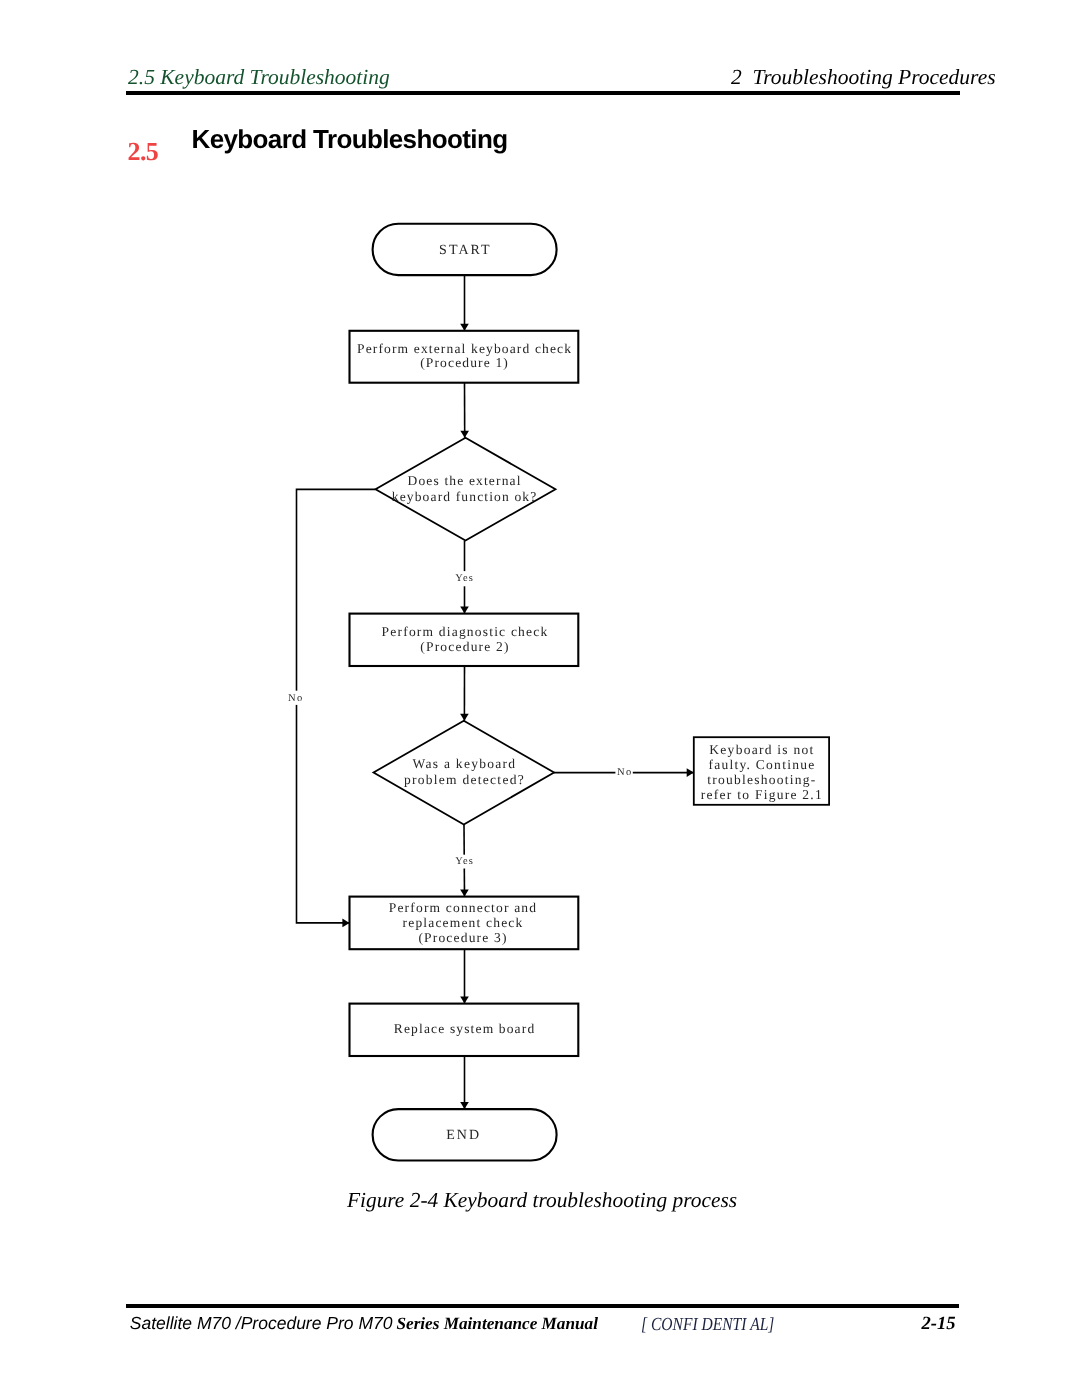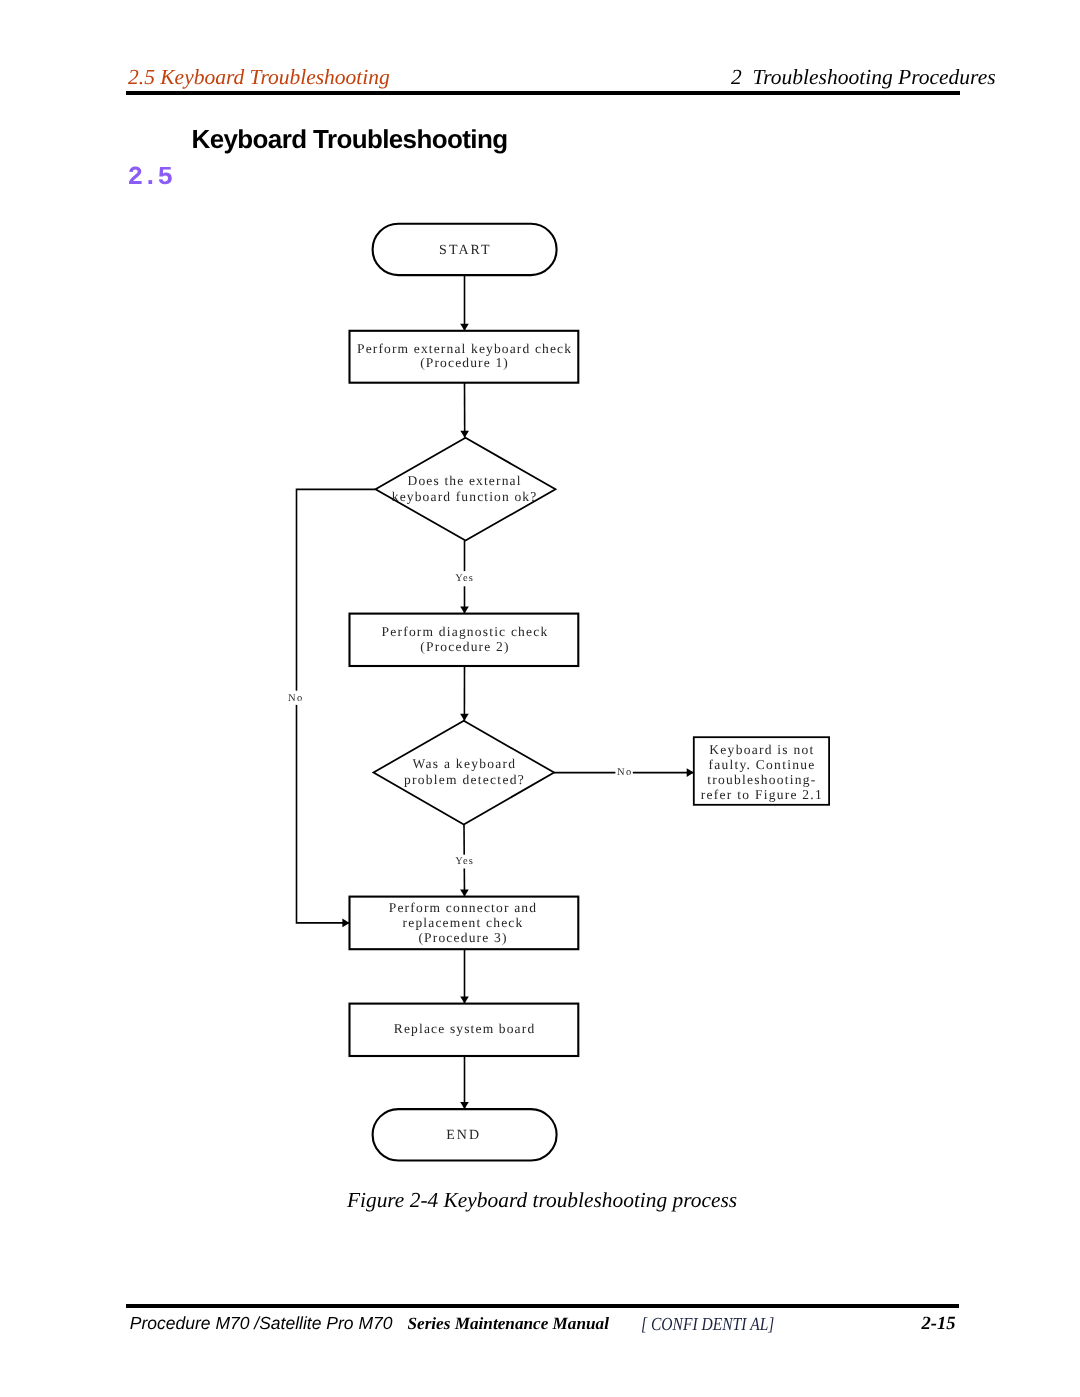--- a/index.html
+++ b/index.html
@@ -3,41 +3,41 @@
 <meta charset="utf-8">
 <title>Keyboard Troubleshooting</title>
 <style>
   html,body{margin:0;padding:0;}
   body{width:1080px;height:1397px;background:#fff;
        font-family:"Liberation Serif",serif;position:relative;overflow:hidden;
        -webkit-font-smoothing:antialiased;}
   .page{position:absolute;left:0;top:0;width:1080px;height:1397px;will-change:transform;}
 
   
-  .hdr-l{position:absolute;left:128px;top:0;font-style:italic;font-size:21.5px;line-height:1;color:#c2410c;white-space:nowrap;}
+  .hdr-l{position:absolute;left:128px;top:0;font-style:italic;font-size:21.5px;line-height:1;color:#14532d;white-space:nowrap;}
   .hdr-r{position:absolute;left:691px;top:0;font-style:italic;font-size:21.5px;line-height:1;color:#000;white-space:pre;margin-left:40px;}
   .hdr{position:absolute;left:0;top:66.5px;width:1080px;height:26px;}
   .hdr-rule{position:absolute;left:126px;top:90.9px;width:834px;height:4.1px;background:#000;}
 
   
-  .h2-num{position:absolute;left:127.6px;top:138.6px;font-family:Liberation Mono, monospace;
-          font-weight:bold;font-size:26px;line-height:1;letter-spacing:-0.62px;color:#8b5cf6;margin-top:25px;}
+  .h2-num{position:absolute;left:127.6px;top:138.6px;font-family:Liberation Serif, serif;
+          font-weight:bold;font-size:26px;line-height:1;letter-spacing:-0.62px;color:#ef4444;}
   .h2-txt{position:absolute;left:191.5px;top:126px;font-family:"Liberation Sans",sans-serif;
           font-weight:bold;font-size:26px;line-height:1;letter-spacing:-0.62px;color:#000;}
 
   
   .fig-cap{position:absolute;left:0;top:1189.5px;width:1084px;text-align:center;line-height:1;
            font-style:italic;font-size:21.4px;color:#000;}
 
   
   .ftr-rule{position:absolute;left:125.6px;top:1304.2px;width:833.7px;height:4.1px;background:#000;}
   .ftr{position:absolute;left:0;top:1315px;width:1080px;height:30px;}
   .ftr-l{position:absolute;left:129.8px;top:0;white-space:nowrap;line-height:1;}
   .ftr-l .model{font-family:"Liberation Sans",sans-serif;font-style:italic;font-weight:normal;font-size:17.5px;}
-  .ftr-l .series{font-family:"Liberation Serif",serif;font-style:italic;font-weight:bold;font-size:17.2px;padding-left:15px;}
+  .ftr-l .series{font-family:"Liberation Serif",serif;font-style:italic;font-weight:bold;font-size:17.2px;padding-left:4px;}
   .ftr-c{position:absolute;left:640.5px;top:-0.5px;font-style:italic;font-size:18.4px;line-height:1;white-space:nowrap;
          display:inline-block;transform:scaleX(0.845);transform-origin:left center;}
   .ftr-c span+span{margin-left:4.6px;}
   .ftr-p{position:absolute;left:921.5px;top:-0.2px;font-style:italic;font-weight:bold;font-size:18.6px;line-height:1;}
 
   #flow{position:absolute;left:0;top:0;will-change:transform;}
   #flow text{font-family:"Liberation Serif",serif;fill:#262626;}
   body,#flow text{-webkit-font-smoothing:antialiased;text-rendering:geometricPrecision;}
 </style>
 </head>
@@ -138,18 +138,18 @@
         <text x="295.8" y="700.9" text-anchor="middle" font-size="10.5" letter-spacing="1.4">No</text>
         <text x="624.8000000000001" y="775.4" text-anchor="middle" font-size="10.5" letter-spacing="1.4">No</text>
         <text x="464.55" y="864" text-anchor="middle" font-size="10.5" letter-spacing="1.1">Yes</text>
       </g>
   </svg>
 
   <div class="fig-cap">Figure 2-4 Keyboard troubleshooting process</div>
 
   <div class="ftr-rule"></div>
   <div class="ftr">
-    <div class="ftr-l"><span class="model">Procedure M70 /Satellite Pro M70</span><span class="series">Series Maintenance Manual</span></div>
+    <div class="ftr-l"><span class="model">Satellite M70 /Procedure Pro M70</span><span class="series">Series Maintenance Manual</span></div>
     <div class="ftr-c" style="color: rgb(27, 34, 64);"><span>[ CONFI</span><span>DENTI</span><span>AL]</span></div>
     <div class="ftr-p">2-15</div>
   </div>
 
 </div>
 
 </body></html>

